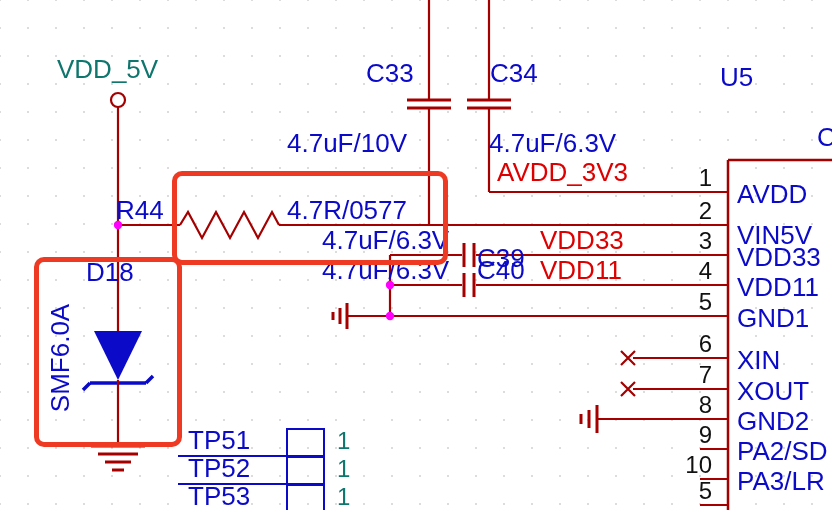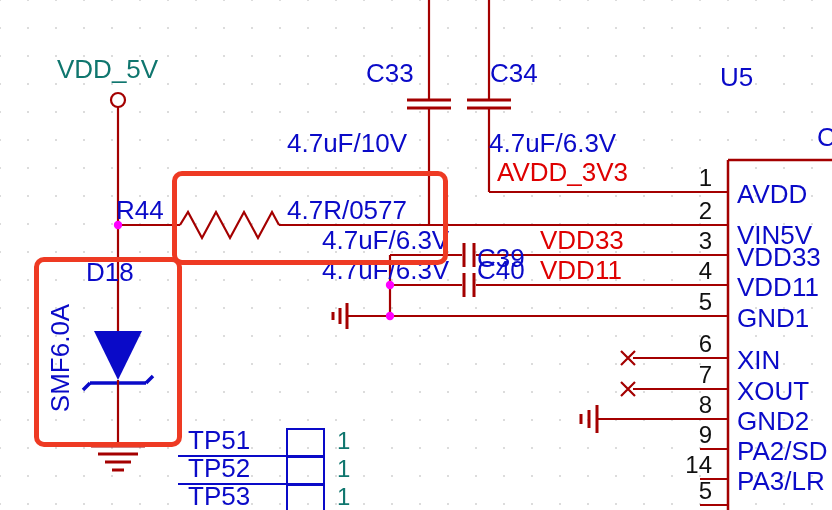--- a/index.html
+++ b/index.html
@@ -166,21 +166,21 @@
 
 <div class="pin-num" style="left:682px;top:164px">1</div>
 <div class="pin-num" style="left:682px;top:197px">2</div>
 <div class="pin-num" style="left:682px;top:227px">3</div>
 <div class="pin-num" style="left:682px;top:257px">4</div>
 <div class="pin-num" style="left:682px;top:288px">5</div>
 <div class="pin-num" style="left:682px;top:330px">6</div>
 <div class="pin-num" style="left:682px;top:361px">7</div>
 <div class="pin-num" style="left:682px;top:391px">8</div>
 <div class="pin-num" style="left:682px;top:421px">9</div>
-<div class="pin-num" style="left:682px;top:451px">14</div>
+<div class="pin-num" style="left:682px;top:451px">10</div>
 <div class="pin-num" style="left:682px;top:477px">5</div>
 
 <div class="pin-name" style="left:737px;top:179px">AVDD</div>
 <div class="pin-name" style="left:737px;top:220px">VIN5V</div>
 <div class="pin-name" style="left:737px;top:242px">VDD33</div>
 <div class="pin-name" style="left:737px;top:272px">VDD11</div>
 <div class="pin-name" style="left:737px;top:303px">GND1</div>
 <div class="pin-name" style="left:737px;top:345px">XIN</div>
 <div class="pin-name" style="left:737px;top:376px">XOUT</div>
 <div class="pin-name" style="left:737px;top:406px">GND2</div>

